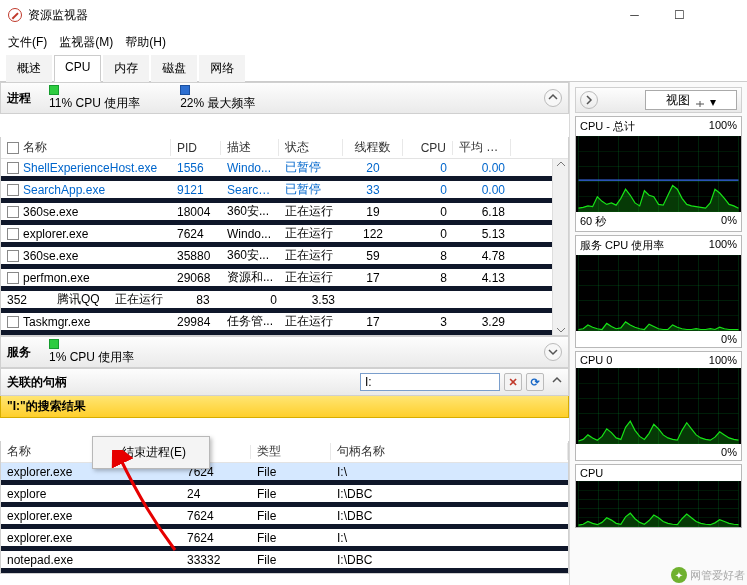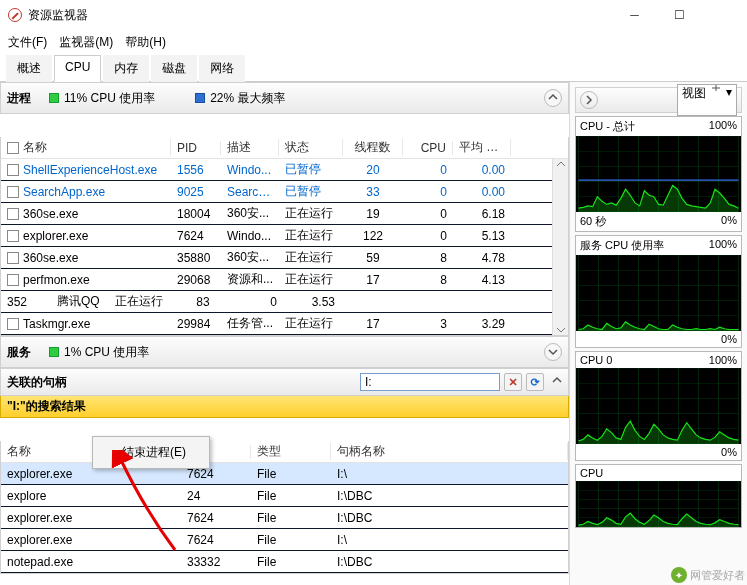--- a/index.html
+++ b/index.html
@@ -20,41 +20,41 @@
   .tab { padding: 4px 10px; border: 1px solid transparent; position: relative; top: 1px; background: #f3f3f3; margin-right: 2px; text-align: right; }
   .tab.active { border: 1px solid #ccc; border-bottom: 1px solid #fff; background: #fff; }
 
   .main { display: flex; height: calc(585px - 30px - 24px - 24px); }
   .leftpane { width: 570px; border-right: 1px solid #d9d9d9; display: flex; flex-direction: column; }
   .rightpane { flex: 1; background: #fafafa; display: flex; flex-direction: column; padding: 5px 5px 0 5px; gap: 3px; overflow: hidden; }
 
   
   .sechead { height: 32px; background: linear-gradient(#fdfdfd,#eaeaea); border: 1px solid #d0d0d0; display: flex; align-items: center; padding: 0 6px; font-weight: bold; }
   .sechead .name { margin-right: 18px; }
-  .sechead .metric { display: inline-flex; align-items: center; font-weight: normal; margin-right: 40px; }
+  .sechead .metric { display: inline-flex; font-weight: normal; margin-right: 40px; flex-direction: column; }
   .sechead .sq { width: 10px; height: 10px; margin-right: 5px; }
   .sq.green { background: #2ecc40; border: 1px solid #159c2e; }
   .sq.blue  { background: #2e6fd1; border: 1px solid #1a4f9e; }
   .sechead .chev { margin-left: auto; width: 18px; height: 18px; border-radius: 50%; border: 1px solid #bbb; background: #f7f7f7; display: flex; align-items: center; justify-content: center; }
   .chev svg { width: 10px; height: 10px; }
 
   
   .tblwrap { border: 1px solid #d0d0d0; border-top: none; margin-top: 23px; }
   .thead, .trow { display: flex; align-items: center; height: 22px; }
   .thead { background: #fff; border-bottom: 1px solid #e3e3e3; }
   .thead .tcell { border-right: 1px solid #e8e8e8; color: #333; }
   .tcell { padding: 0 6px; overflow: hidden; white-space: nowrap; text-overflow: ellipsis; font-size: 12px; }
   .procGrid .c0 { width: 170px; display: flex; align-items: center; gap: 4px; }
   .procGrid .c1 { width: 50px; text-align: left; }
   .procGrid .c2 { width: 58px; }
   .procGrid .c3 { width: 64px; }
   .procGrid .c4 { width: 60px; text-align: center; }
   .procGrid .c5 { width: 50px; text-align: right; }
   .procGrid .c6 { width: 58px; text-align: right; }
-  .trow { border-bottom: 1px solid #0f172a; }
+  .trow { border-bottom: 5px solid #0f172a; }
   .trow.suspend { color: #0066cc; }
   .cb { width: 12px; height: 12px; border: 1px solid #888; display: inline-block; }
   .scroll { width: 16px; background: #f0f0f0; border-left: 1px solid #ddd; display: flex; flex-direction: column; align-items: center; }
   .flexrow { display: flex; }
   .flexrow .tblbody { flex: 1; }
 
   
   .handleSearchBar { height: 28px; background: linear-gradient(#fdfdfd,#eaeaea); border: 1px solid #d0d0d0; display:flex; align-items:center; padding:0 6px; font-weight:bold; }
   .handleSearchBar .name { flex: 0 0 auto; }
   .handleSearchBar .searchwrap { margin-left: auto; display:flex; align-items:center; gap:4px; }
@@ -68,21 +68,21 @@
   .hGrid .c3 { flex: 1; }
   .hGrid .trow.sel { background: #d5e8ff; }
 
   
   .ctxmenu { position: absolute; left: 92px; top: 436px; background: #f4f4f4; border: 1px solid #b8b8b8; box-shadow: 2px 2px 4px rgba(0,0,0,0.25); padding: 4px 1px; }
   .ctxmenu .item { padding: 3px 22px 3px 28px; font-size: 12px; }
 
   
   .viewhead { height: 26px; background: linear-gradient(#fdfdfd,#eaeaea); border: 1px solid #d0d0d0; display:flex; align-items:center; padding:0 4px; }
   .viewhead .chevL { width:18px;height:18px;border-radius:50%;border:1px solid #bbb;display:flex;align-items:center;justify-content:center; }
-  .viewsel { margin-left:auto; height:32px; border:1px solid #aaa; background:#fff; display:flex; align-items:flex-start; padding:0 4px; gap:6px; }
+  .viewsel { margin-left:auto; height:20px; border:1px solid #aaa; background:#fff; display:flex; align-items:flex-end; padding:0 20px; gap:6px; }
   .chartbox { border: 1px solid #b8b8b8; }
   .chartlabel { display:flex; justify-content:space-between; font-size:11px; padding: 2px 4px; background:#fff; }
   .chartcanvas { height: 76px; background: #000; position: relative; overflow: hidden; }
   .chartcanvas.small { height: 46px; }
   .chartcanvas svg { position:absolute; inset:0; width:100%; height:100%; }
   .watermark { position:absolute; right:2px; bottom:2px; color:#a8a8a8; font-size:11px; display:flex; align-items:center; gap:3px; pointer-events:none; }
 
   
   .arrowSvg { position:absolute; left:105px; top:450px; width:80px; height:110px; pointer-events:none; }
 </style>
@@ -157,21 +157,21 @@
               <div class="tcell c3">已暂停</div>
               <div class="tcell c4">20</div>
               <div class="tcell c5">0</div>
               <div class="tcell c6">0.00</div>
             </div>
             <div class="trow suspend">
               <div class="tcell c0">
                 <span class="cb"></span>
                 <span>SearchApp.exe</span>
               </div>
-              <div class="tcell c1">9025</div>
+              <div class="tcell c1">9121</div>
               <div class="tcell c2">Search...</div>
               <div class="tcell c3">已暂停</div>
               <div class="tcell c4">33</div>
               <div class="tcell c5">0</div>
               <div class="tcell c6">0.00</div>
             </div>
             <div class="trow">
               <div class="tcell c0">
                 <span class="cb"></span>
                 <span>360se.exe</span>

